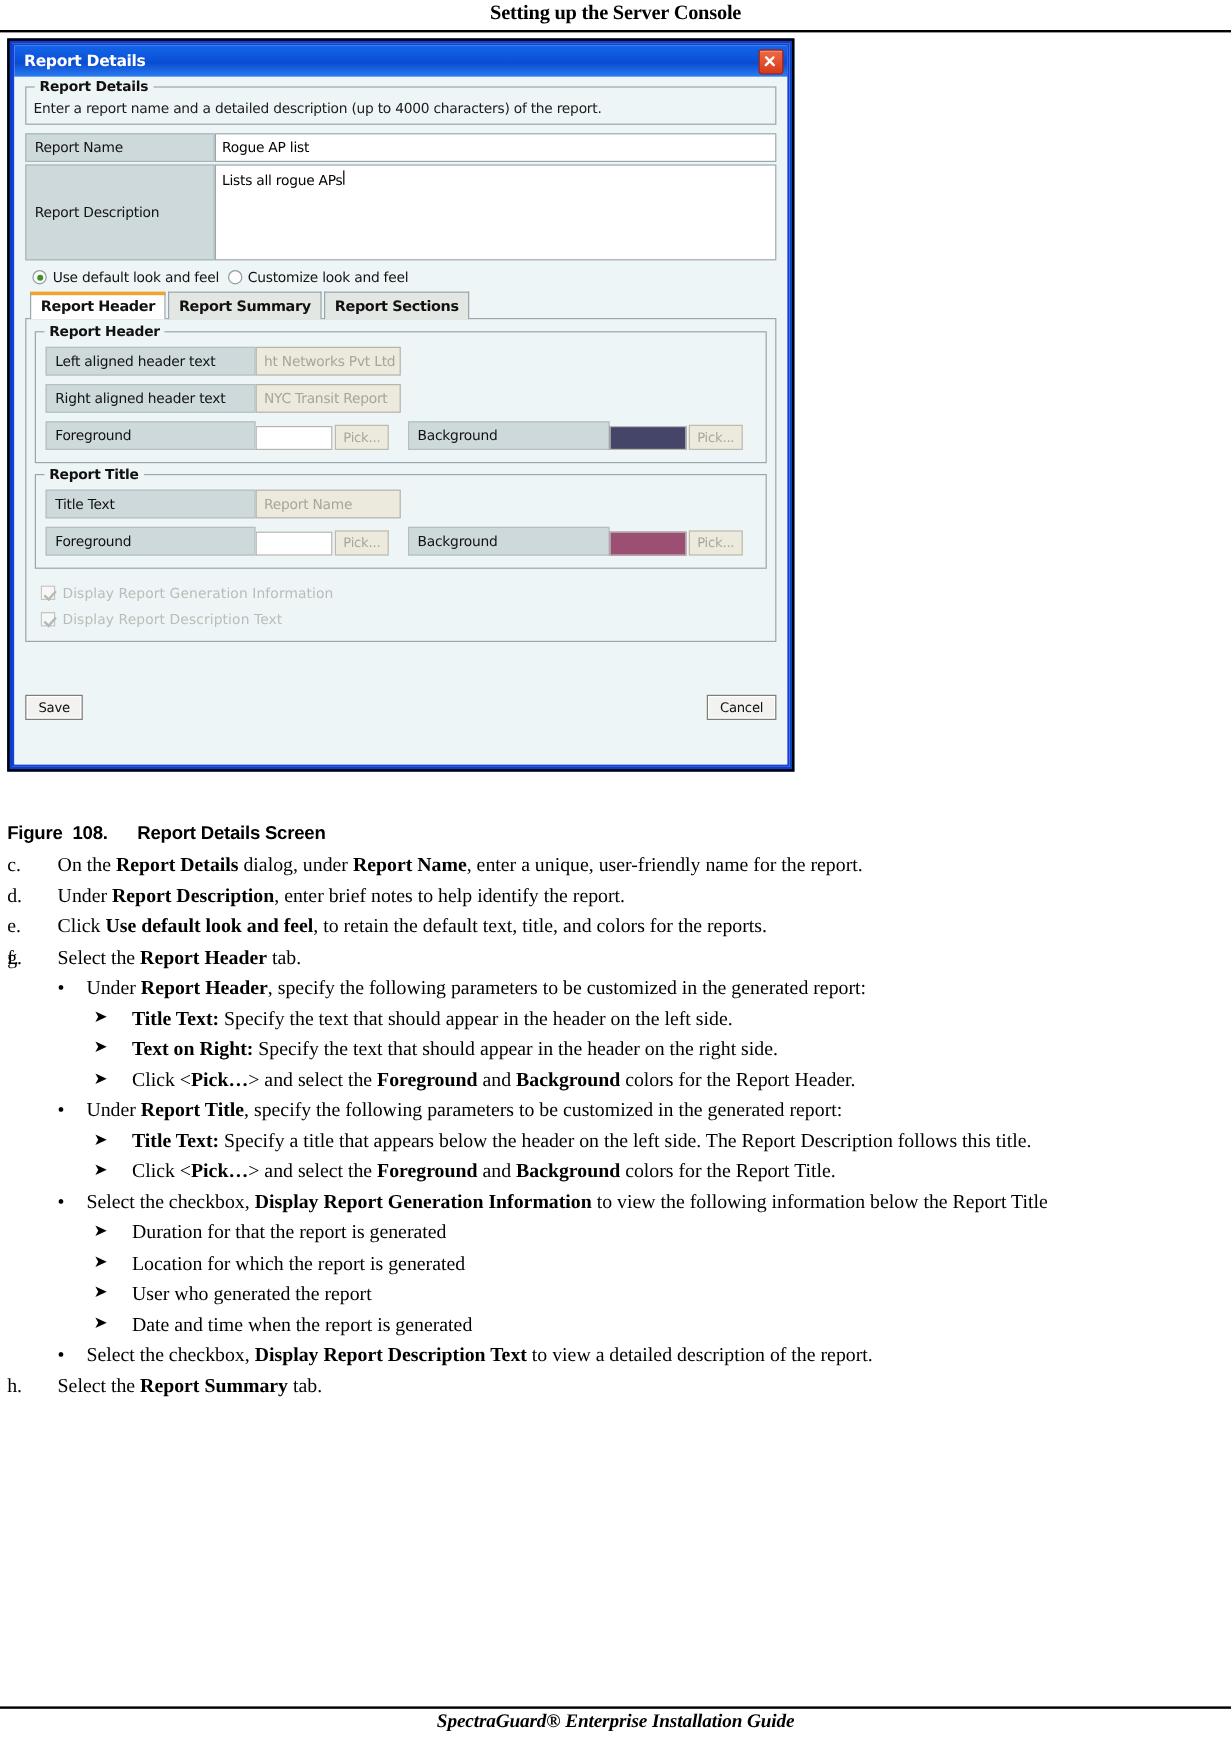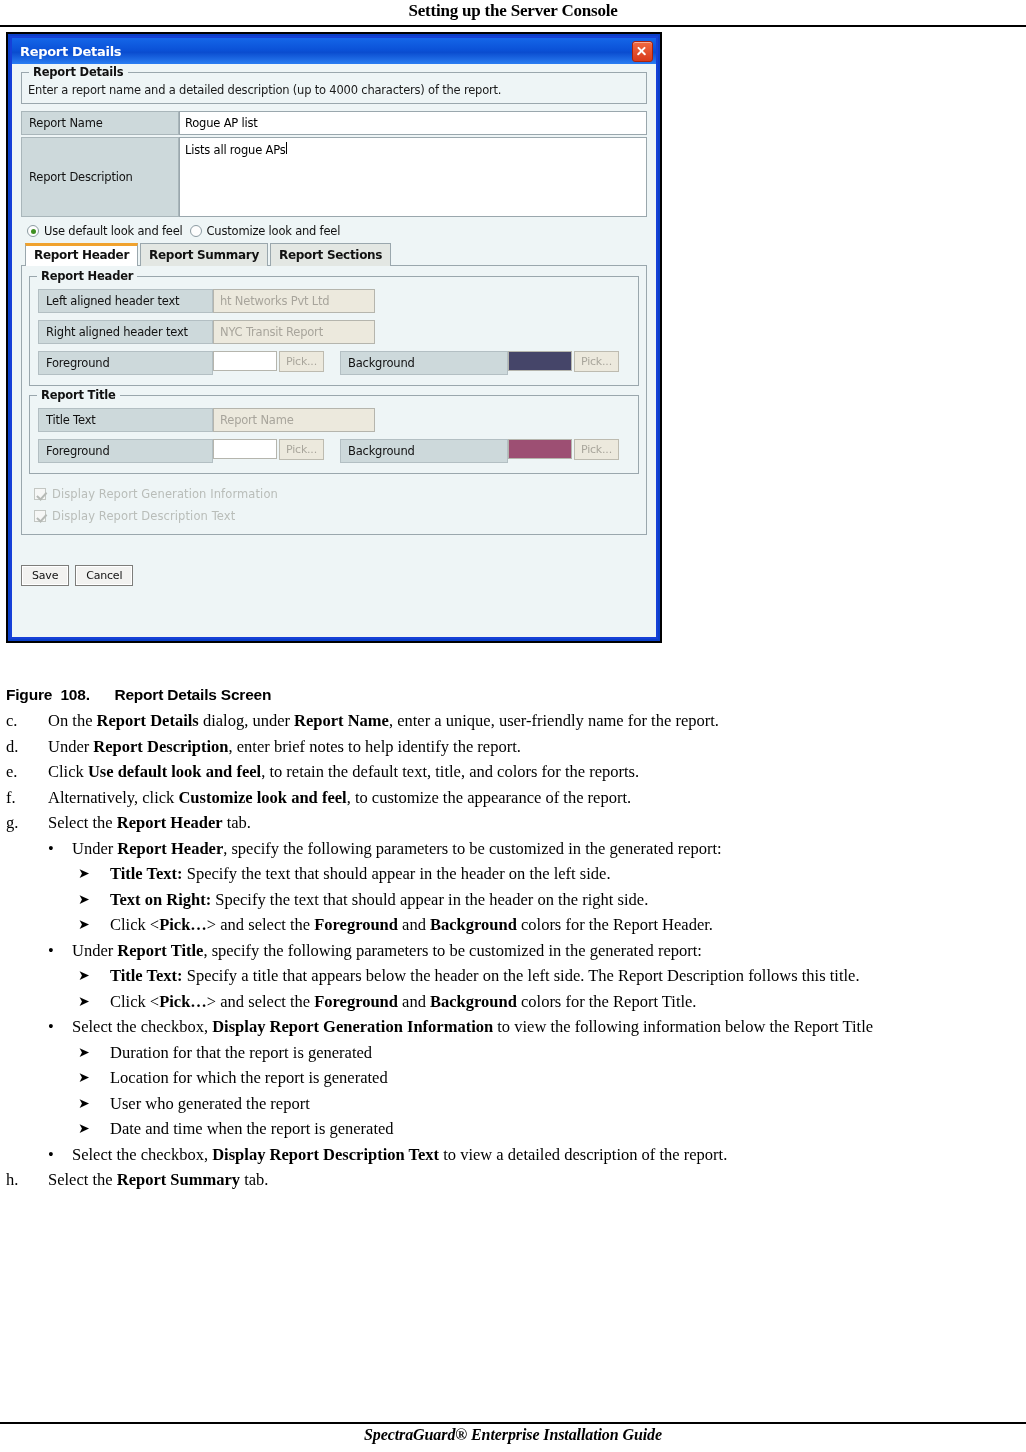--- a/index.html
+++ b/index.html
@@ -269,21 +269,21 @@
   .section-legend {
     position: absolute;
     top: -8px; left: 7px;
     background: #eef5f6;
     padding: 0 4px;
     font-size: 11.5px;
     font-weight: bold;
     color: #111;
     letter-spacing: -0.2px;
   }
-  .srow { display: flex; align-items: flex-start; margin-bottom: 7px; }
+  .srow { display: flex; align-items: flex-end; margin-bottom: 7px; }
   .srow:last-child { margin-bottom: 0; }
 
   .s-label {
     background: #cdd9db;
     border: 1px solid #b3bfc3;
     font-size: 11.5px;
     color: #111;
     padding: 4px 7px;
     box-sizing: border-box;
     letter-spacing: -0.2px;
@@ -297,21 +297,21 @@
     border: 1px solid #b5b5ad;
     font-size: 11.5px;
     color: #a8a59c;
     padding: 4px 6px;
     box-sizing: border-box;
     letter-spacing: -0.2px;
     white-space: nowrap;
     overflow: hidden;
     display:flex; align-items:center;
   }
-  .dis-input.w150 { width: 162px; }
+  .dis-input.w150 { width: 121px; }
 
   .swatch {
     width: 64px;
     height: 20px;
     border: 1px solid #b5b5ad;
     box-sizing: border-box;
   }
   .swatch.fg { background: #ffffff; }
   .pick-btn {
     background: #ece9dd;
@@ -348,23 +348,23 @@
     left: 3.5px; top: 0.5px;
     width: 3.5px; height: 7.5px;
     border: solid #b6bab6;
     border-width: 0 2px 2px 0;
     transform: rotate(42deg);
   }
 
   
   .btn-row {
     display: flex;
-    justify-content: flex-start;
+    justify-content: space-between;
     gap: 6px;
-    margin-top: 30px;
+    margin-top: 44px;
   }
   .btn {
     font-family: "DejaVu Sans", sans-serif;
     font-size: 11px;
     padding: 3px 10px;
     background: #f2f2f0;
     border: 1px solid #7d7d7a;
     color: #111;
     cursor: pointer;
     letter-spacing: -0.2px;
@@ -574,21 +574,21 @@
     </div>
   </div>
 </div>
 
 <div class="fig-caption"><span>Figure  108.</span>      <span>Report Details Screen</span></div>
 
 <div class="doc-body">
     <div class="lvl-a"><span class="marker">c.</span><span>On the <b>Report Details</b> dialog, under <b>Report Name</b>, enter a unique, user-friendly name for the report.</span></div>
     <div class="lvl-a"><span class="marker">d.</span><span>Under <b>Report Description</b>, enter brief notes to help identify the report.</span></div>
     <div class="lvl-a"><span class="marker">e.</span><span>Click <b>Use default look and feel</b>, to retain the default text, title, and colors for the reports.</span></div>
-    <div class="lvl-a"><span class="marker">f.</span><span>Alternatively, click <b>Customize look and feel</b>, to customize the appearance of the report.</span></div>
+    <div class="lvl-a"><span class="marker">f.</span></div>
     <div class="lvl-a"><span class="marker">g.</span><span>Select the <b>Report Header</b> tab.</span></div>
     <div class="lvl-bullet"><span class="marker">•</span><span>Under <b>Report Header</b>, specify the following parameters to be customized in the generated report:</span></div>
     <div class="lvl-arrow"><span class="marker">➤</span><span><b>Title Text:</b> Specify the text that should appear in the header on the left side.</span></div>
     <div class="lvl-arrow"><span class="marker">➤</span><span><b>Text on Right:</b> Specify the text that should appear in the header on the right side.</span></div>
     <div class="lvl-arrow"><span class="marker">➤</span><span>Click &lt;<b>Pick…</b>&gt; and select the <b>Foreground</b> and <b>Background</b> colors for the Report Header.</span></div>
     <div class="lvl-bullet"><span class="marker">•</span><span>Under <b>Report Title</b>, specify the following parameters to be customized in the generated report:</span></div>
     <div class="lvl-arrow"><span class="marker">➤</span><span><b>Title Text:</b> Specify a title that appears below the header on the left side. The Report Description follows this title.</span></div>
     <div class="lvl-arrow"><span class="marker">➤</span><span>Click &lt;<b>Pick…</b>&gt; and select the <b>Foreground</b> and <b>Background</b> colors for the Report Title.</span></div>
     <div class="lvl-bullet"><span class="marker">•</span><span>Select the checkbox, <b>Display Report Generation Information</b> to view the following information below the Report Title</span></div>
     <div class="lvl-arrow"><span class="marker">➤</span><span>Duration for that the report is generated</span></div>

